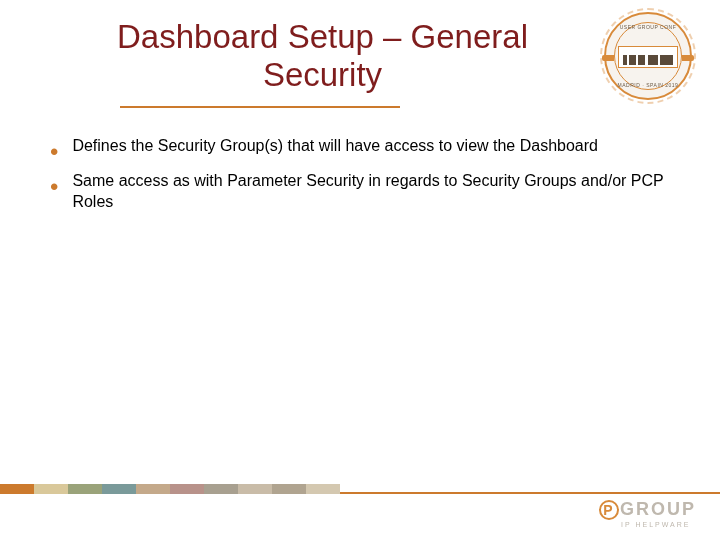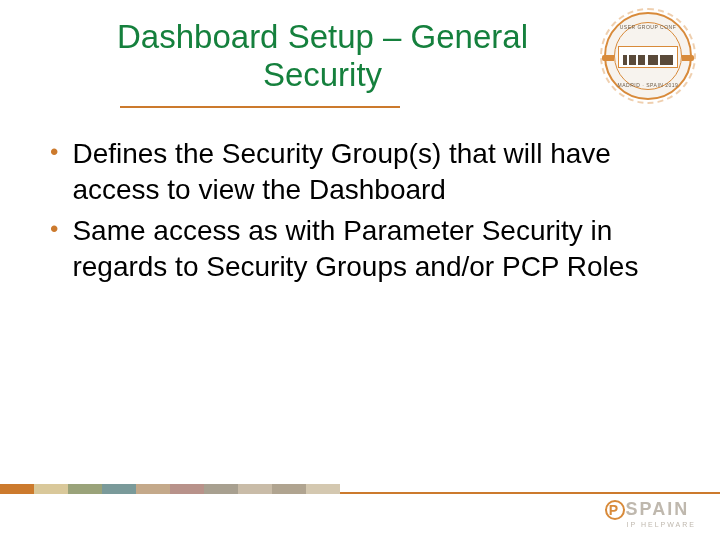--- a/index.html
+++ b/index.html
@@ -7,21 +7,21 @@
       width: 720px;
       height: 540px;
       background: #ffffff;
       font-family: Arial, Helvetica, sans-serif;
       position: relative;
       overflow: hidden;
     }
     .slide-title {
       font-size: 33px;
       font-weight: normal;
-      color: #15803d;
+      color: #7f1d1d;
       text-align: center;
       padding: 18px 130px 10px 55px;
       line-height: 1.15;
     }
     .title-underline {
       width: 280px;
       height: 2px;
       background: #cc7a2d;
       margin: 2px auto 0 120px;
     }
@@ -107,21 +107,21 @@
       margin-bottom: 4px;
     }
     .bullet-dot {
       color: #cc7a2d;
       font-size: 24px;
       line-height: 1.3;
       margin-right: 14px;
       flex-shrink: 0;
     }
     .bullet-text {
-      font-size: 28px;
+      font-size: 16px;
       color: #000;
       line-height: 1.3;
     }
     .footer-stripe {
       position: absolute;
       bottom: 46px;
       left: 0;
       height: 10px;
       width: 340px;
       display: flex;
@@ -209,16 +209,16 @@
     <div style="background: rgb(184, 146, 138); width: 10%;"></div>
     <div style="background: rgb(168, 160, 144); width: 10%;"></div>
     <div style="background: rgb(201, 188, 168); width: 10%;"></div>
     <div style="background: rgb(176, 164, 144); width: 10%;"></div>
     <div style="background: rgb(212, 200, 176); width: 10%;"></div>
   </div>
 
 <div class="logo">
   <div class="logo-main">
     <span class="logo-p">P</span>
-    <span>SPAIN</span>
+    <span>GROUP</span>
   </div>
   <div class="logo-sub">IP HELPWARE</div>
 </div>
 
 </body></html>

